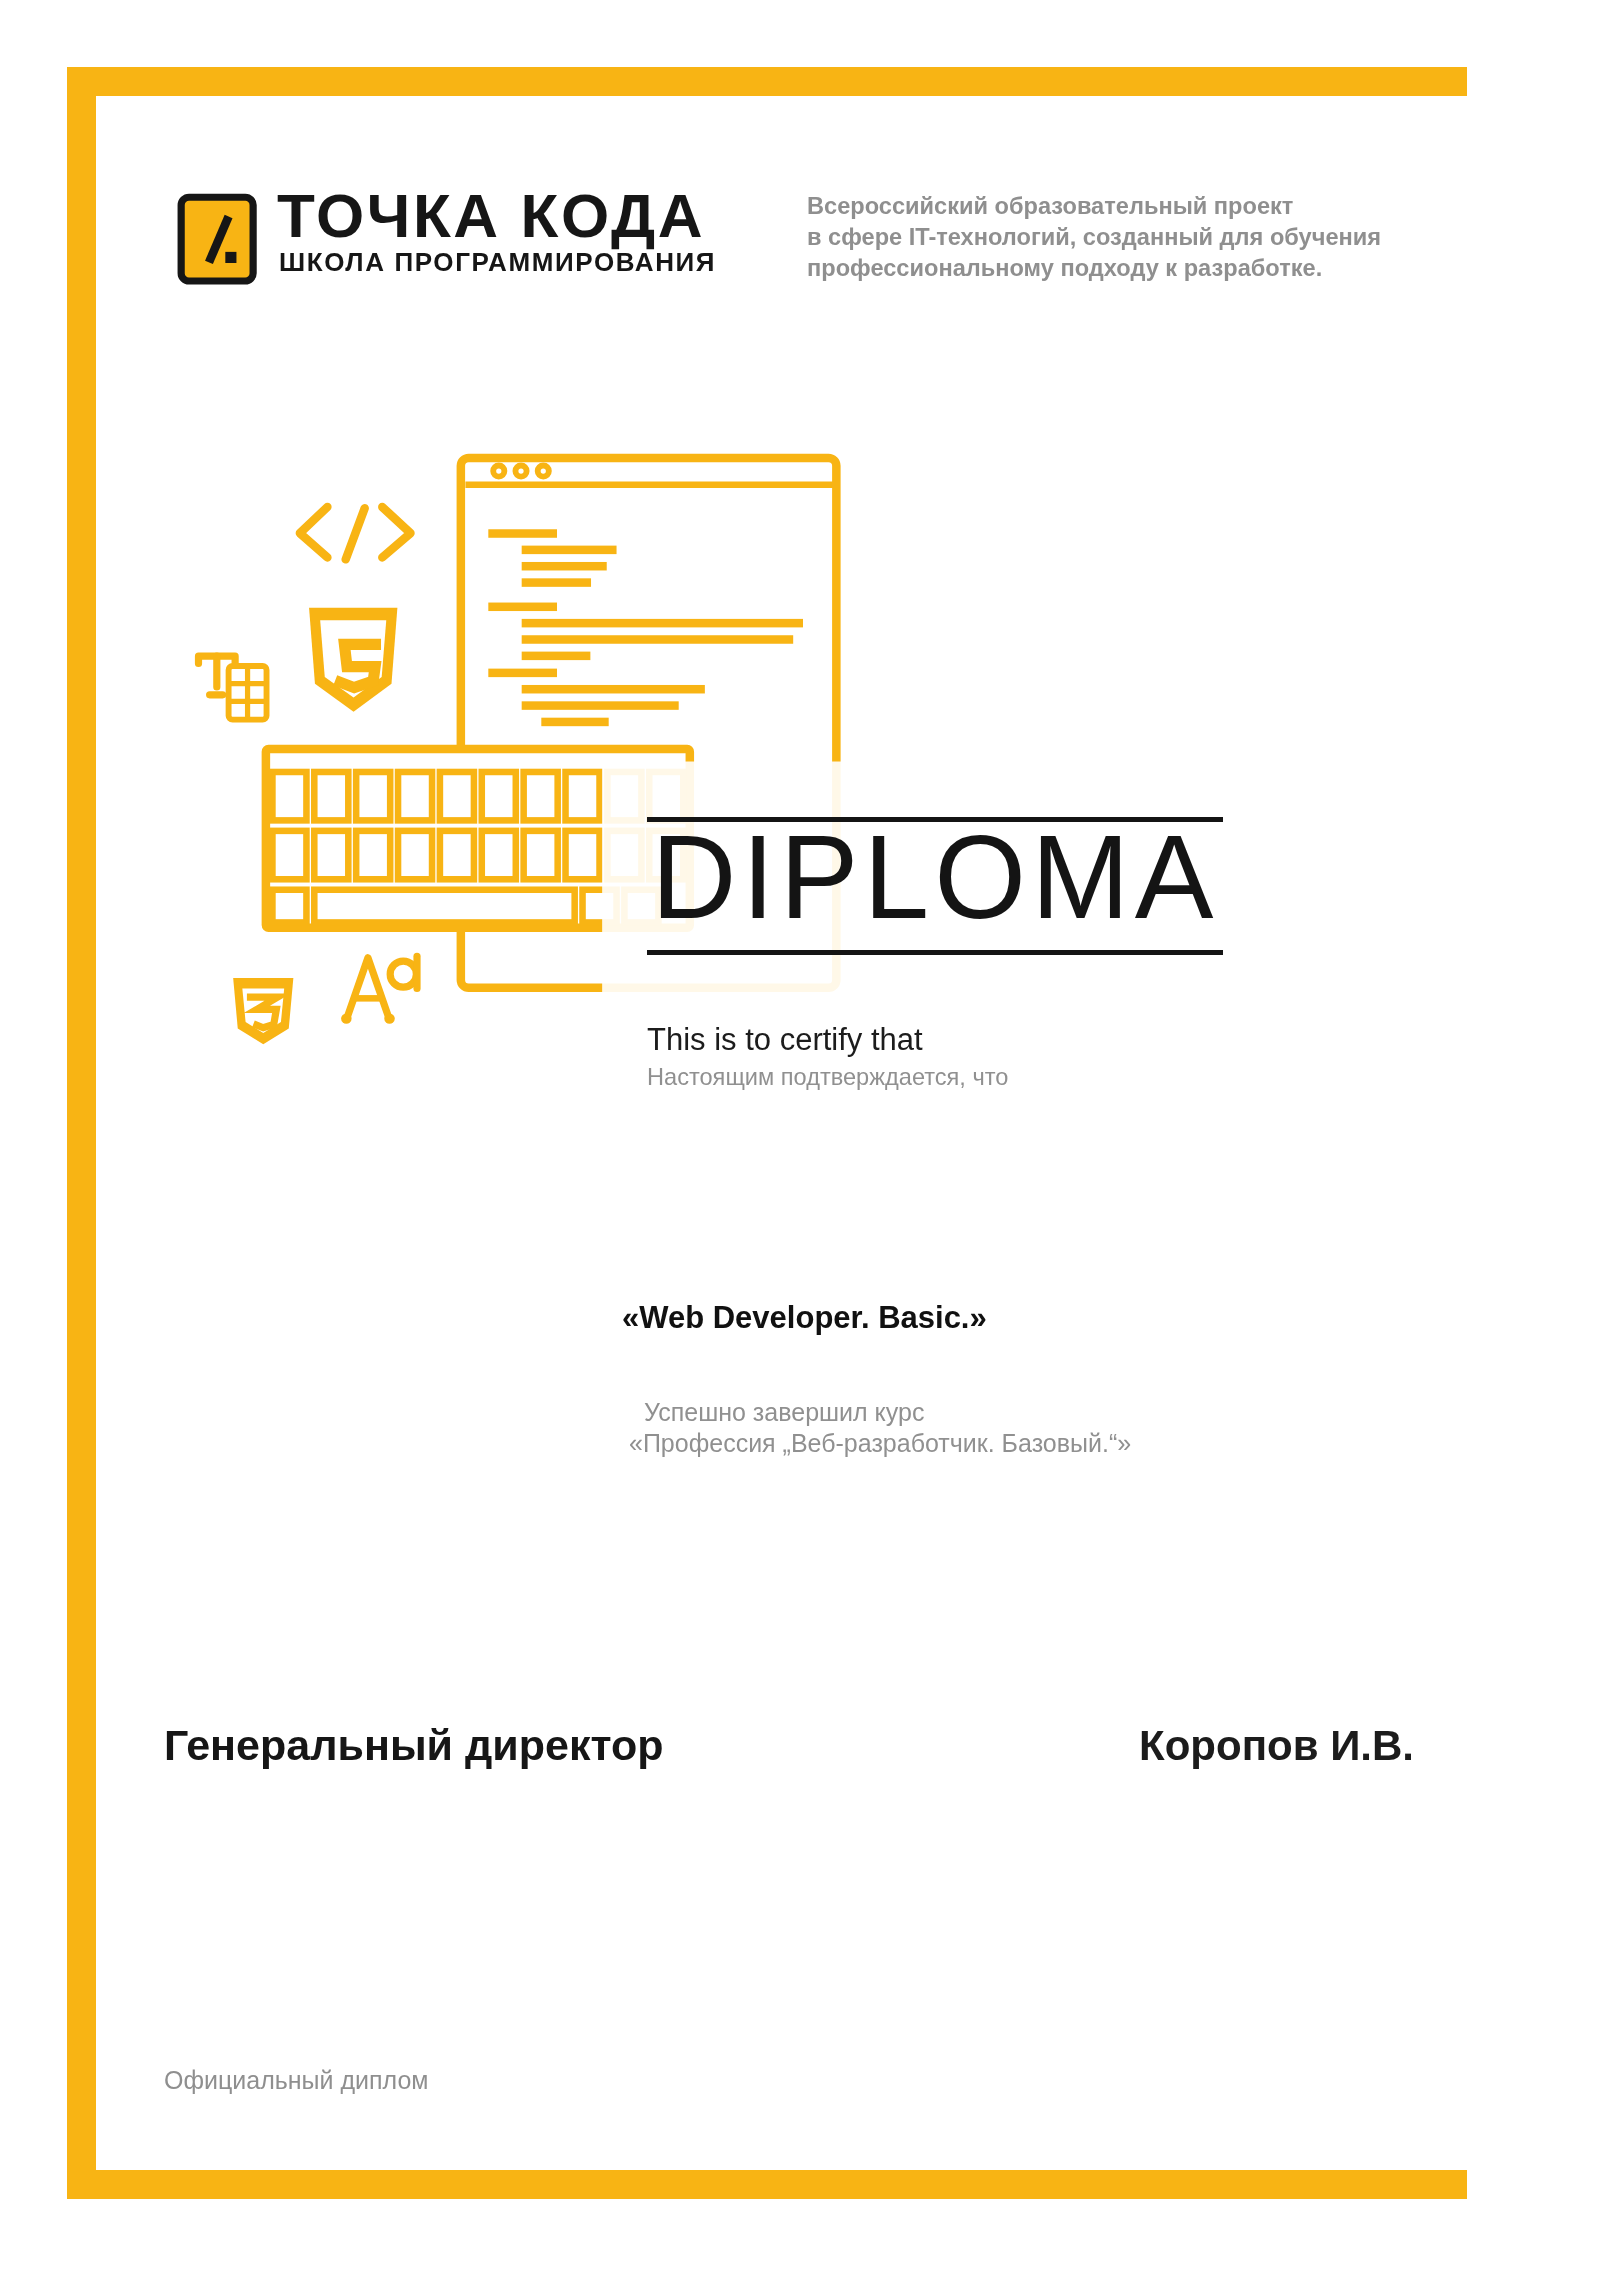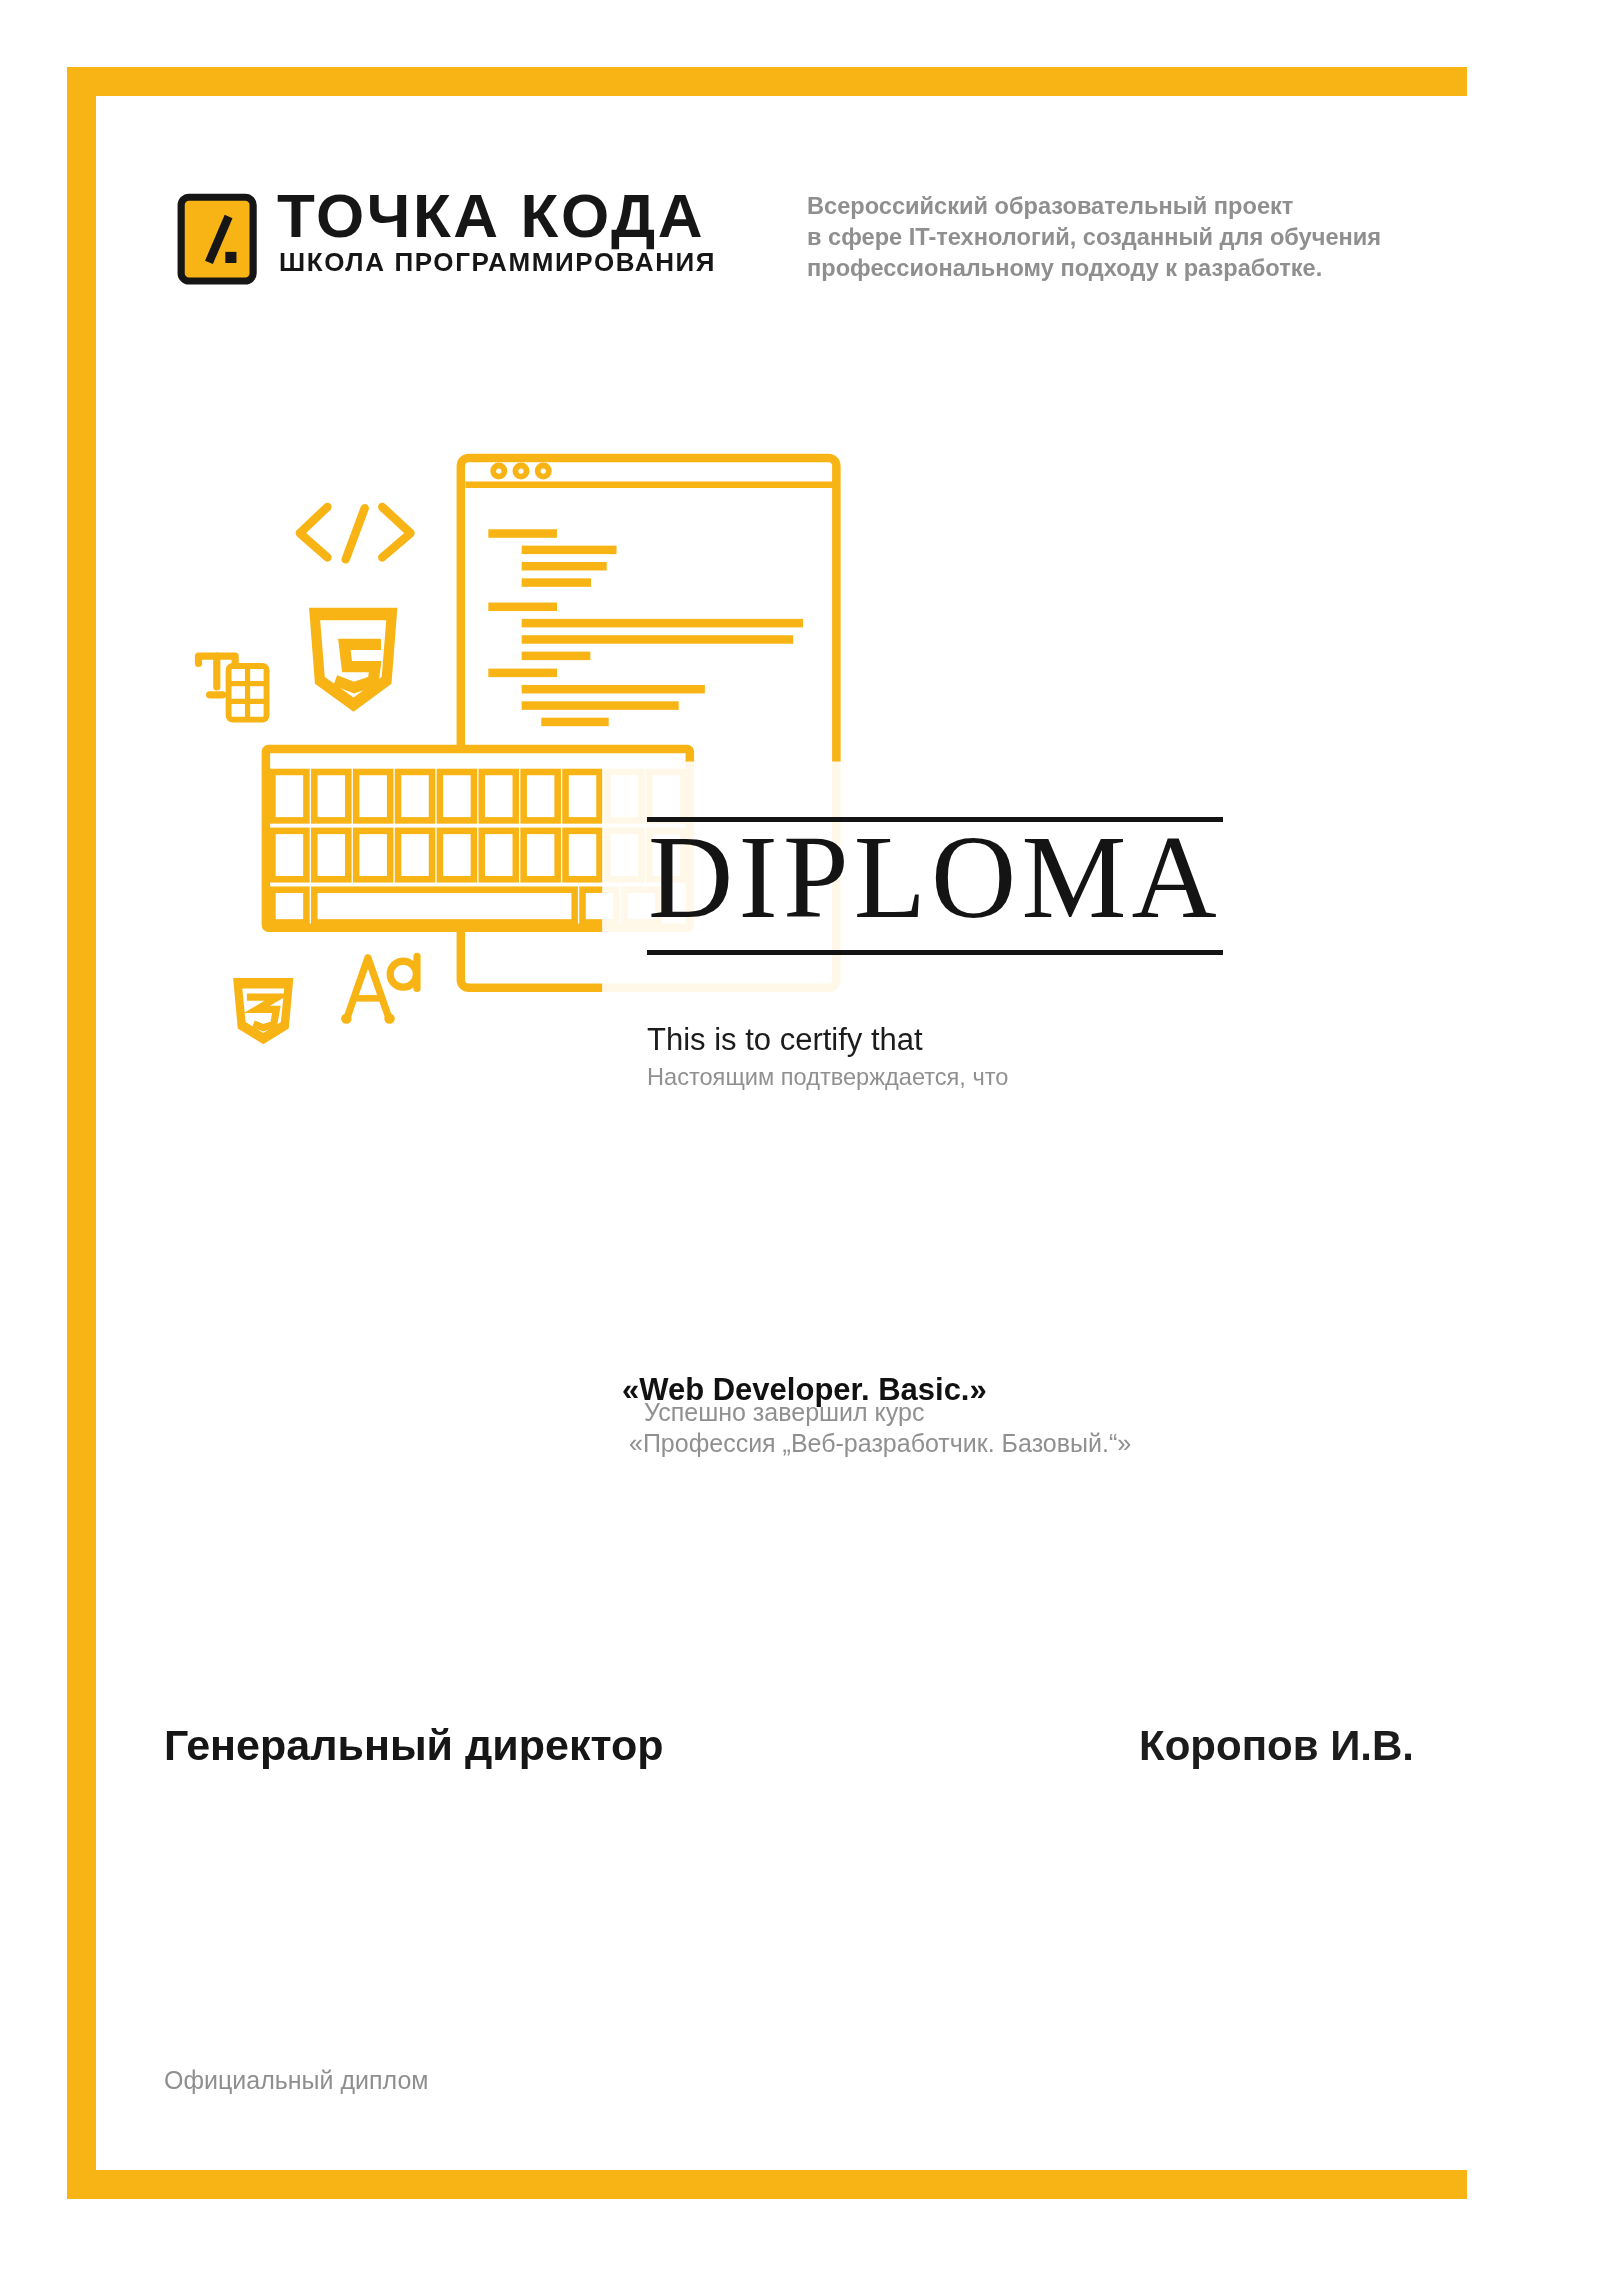--- a/index.html
+++ b/index.html
@@ -32,28 +32,28 @@
   .intro{
     left:807px;top:191px;
     font-size:23.6px;line-height:31px;color:#8F8F8F;font-weight:700;
   }
   .diploma-block{
     left:647px;top:817px;width:576px;
     border-top:5.2px solid #141414;border-bottom:5.2px solid #141414;
     padding-bottom:17px;text-align:center;
   }
   .diploma-word{
-    font-family:Liberation Serif, serif;
+    font-family:Liberation Sans, sans-serif;
     font-size:118px;line-height:111px;letter-spacing:5.2px;
     color:#141414;white-space:nowrap;
   }
   .certify-en{left:647px;top:1022px;font-size:31px;color:#1c1c1c;}
   .certify-ru{left:647px;top:1064px;font-size:23.6px;color:#909090;}
   .completed-en{left:643px;top:1311px;font-size:31px;color:#1c1c1c;}
-  .course-title{left:622px;top:1372px;font-size:31px;font-weight:700;color:#111111;}
+  .course-title{left:622px;top:1300px;font-size:31px;font-weight:700;color:#111111;}
   .completed-ru{left:644px;top:1398px;font-size:25px;color:#909090;text-align:center;}
   .course-ru{left:629px;top:1429px;font-size:25px;color:#909090;}
   .sig-role{left:164px;top:1721px;font-size:43px;font-weight:700;color:#161616;}
   .sig-name{left:956px;top:1722px;width:458px;text-align:right;font-size:42px;font-weight:700;color:#1c1c1c;}
   .footer-text{left:164px;top:2063px;font-size:25px;line-height:35px;color:#8F8F8F;}
 </style>
 </head>
 <body>
 
 <div class="page">

